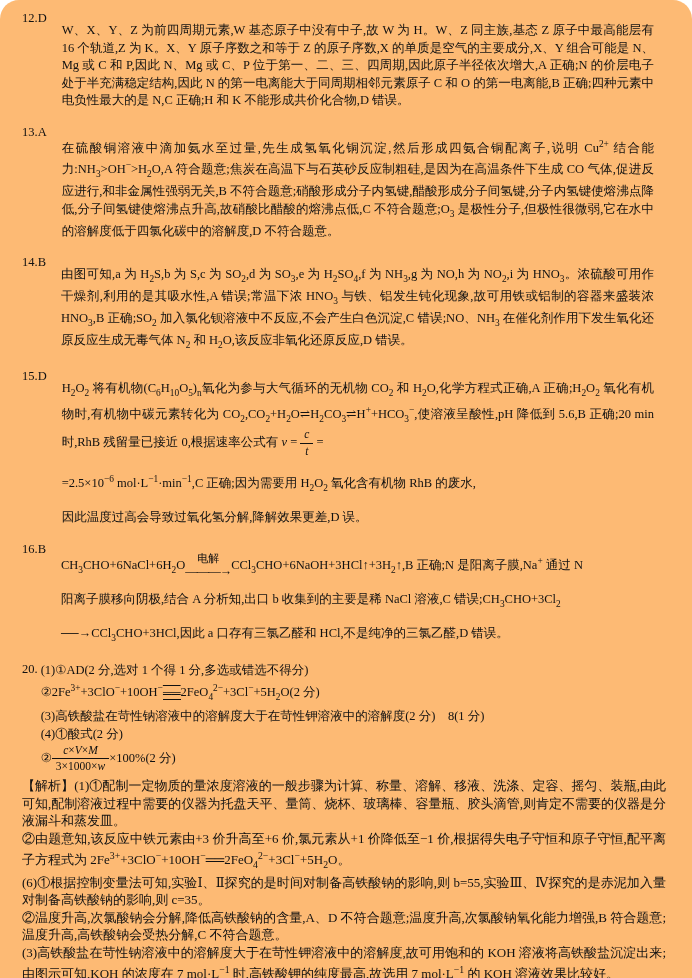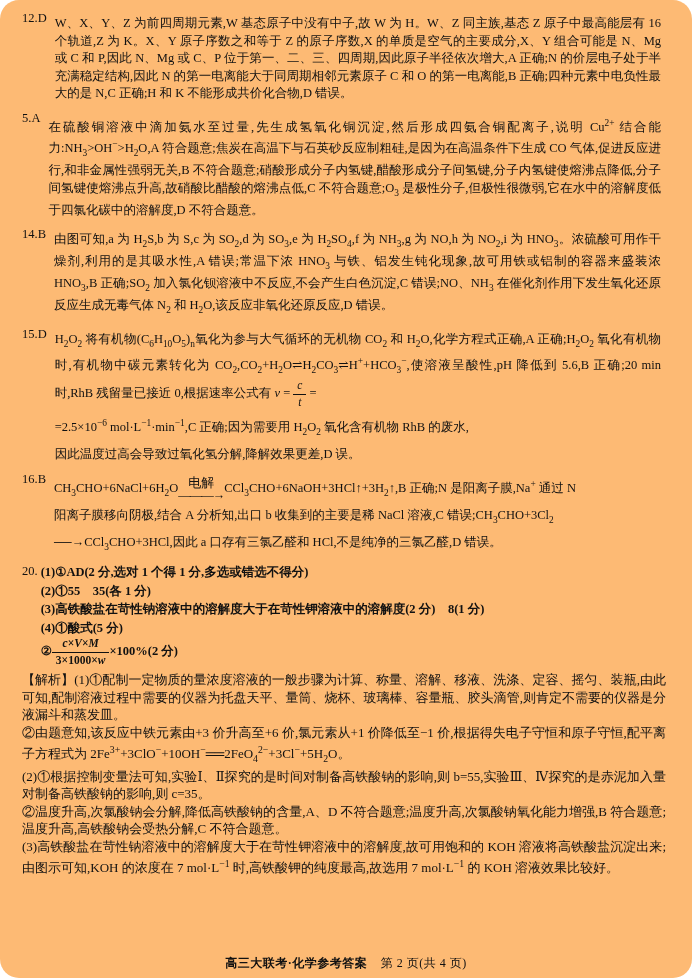--- a/index.html
+++ b/index.html
@@ -35,21 +35,21 @@
     white-space: nowrap;
   }
   .qbody {
     flex: 1 1 auto;
     font-size: 12.5px;
     line-height: 17.5px;
     text-align: justify;
     text-justify: inter-ideograph;
   }
   .qbody p {
-    margin: 5px;
+    margin: 12px;
     text-indent: 0;
   }
   .sub {
     vertical-align: sub;
     font-size: 75%;
   }
   .sup {
     vertical-align: super;
     font-size: 75%;
   }
@@ -57,36 +57,36 @@
     display: inline-block;
     position: relative;
     text-align: center;
     min-width: 42px;
     vertical-align: middle;
     font-size: 9px;
     line-height: 1.05;
   }
   .rxn .above {
     display: block;
-    font-size: 13px;
+    font-size: 11px;
     white-space: nowrap;
+    font-family: Liberation Mono, monospace;
   }
   .rxn .arrow {
     display: block;
     font-size: 12.5px;
     letter-spacing: -1px;
   }
   .q17 .items {
     margin-left: 0;
   }
   .q17 .items p {
     margin: 0;
     font-size: 12.5px;
     line-height: 18.5px;
-    font-weight: bold;
   }
   .sec-analysis {
     margin-top: 3px;
     font-size: 13px;
     line-height: 17.5px;
     text-align: justify;
     text-justify: inter-ideograph;
   }
   .sec-analysis p {
     margin: 0;
@@ -129,21 +129,21 @@
 <div class="page">
 
   <div class="qblock">
     <div class="qnum">12.D</div>
     <div class="qbody">
       <p>W、X、Y、Z 为前四周期元素,W 基态原子中没有中子,故 W 为 H。W、Z 同主族,基态 Z 原子中最高能层有 16 个轨道,Z 为 K。X、Y 原子序数之和等于 Z 的原子序数,X 的单质是空气的主要成分,X、Y 组合可能是 N、Mg 或 C 和 P,因此 N、Mg 或 C、P 位于第一、二、三、四周期,因此原子半径依次增大,A 正确;N 的价层电子处于半充满稳定结构,因此 N 的第一电离能大于同周期相邻元素原子 C 和 O 的第一电离能,B 正确;四种元素中电负性最大的是 N,C 正确;H 和 K 不能形成共价化合物,D 错误。</p>
     </div>
   </div>
 
   <div class="qblock">
-    <div class="qnum">5.A</div>
+    <div class="qnum">13.A</div>
     <div class="qbody">
       <p>在硫酸铜溶液中滴加氨水至过量,先生成氢氧化铜沉淀,然后形成四氨合铜配离子,说明 Cu<span class="sup">2+</span> 结合能力:NH<span class="sub">3</span>&gt;OH<span class="sup">−</span>&gt;H<span class="sub">2</span>O,A 符合题意;焦炭在高温下与石英砂反应制粗硅,是因为在高温条件下生成 CO 气体,促进反应进行,和非金属性强弱无关,B 不符合题意;硝酸形成分子内氢键,醋酸形成分子间氢键,分子内氢键使熔沸点降低,分子间氢键使熔沸点升高,故硝酸比醋酸的熔沸点低,C 不符合题意;O<span class="sub">3</span> 是极性分子,但极性很微弱,它在水中的溶解度低于四氯化碳中的溶解度,D 不符合题意。</p>
     </div>
   </div>
 
   <div class="qblock">
     <div class="qnum">14.B</div>
     <div class="qbody">
       <p>由图可知,a 为 H<span class="sub">2</span>S,b 为 S,c 为 SO<span class="sub">2</span>,d 为 SO<span class="sub">3</span>,e 为 H<span class="sub">2</span>SO<span class="sub">4</span>,f 为 NH<span class="sub">3</span>,g 为 NO,h 为 NO<span class="sub">2</span>,i 为 HNO<span class="sub">3</span>。浓硫酸可用作干燥剂,利用的是其吸水性,A 错误;常温下浓 HNO<span class="sub">3</span> 与铁、铝发生钝化现象,故可用铁或铝制的容器来盛装浓 HNO<span class="sub">3</span>,B 正确;SO<span class="sub">2</span> 加入氯化钡溶液中不反应,不会产生白色沉淀,C 错误;NO、NH<span class="sub">3</span> 在催化剂作用下发生氧化还原反应生成无毒气体 N<span class="sub">2</span> 和 H<span class="sub">2</span>O,该反应非氧化还原反应,D 错误。</p>
     </div>
@@ -164,31 +164,31 @@
       <p>CH<span class="sub">3</span>CHO+6NaCl+6H<span class="sub">2</span>O<span class="rxn"><span class="above">电解</span><span class="arrow">———→</span></span>CCl<span class="sub">3</span>CHO+6NaOH+3HCl↑+3H<span class="sub">2</span>↑,B 正确;N 是阳离子膜,Na<span class="sup">+</span> 通过 N</p>
       <p>阳离子膜移向阴极,结合 A 分析知,出口 b 收集到的主要是稀 NaCl 溶液,C 错误;CH<span class="sub">3</span>CHO+3Cl<span class="sub">2</span></p>
       <p>──→CCl<span class="sub">3</span>CHO+3HCl,因此 a 口存有三氯乙醛和 HCl,不是纯净的三氯乙醛,D 错误。</p>
     </div>
   </div>
 
   <div class="qblock q17">
     <div class="qnum">20.</div>
     <div class="qbody items">
       <p>(1)①AD(2 分,选对 1 个得 1 分,多选或错选不得分)</p>
-      <p>(2)①55　35(各 1 分)</p>
+      <p>②2Fe<span class="sup">3+</span>+3ClO<span class="sup">−</span>+10OH<span class="sup">−</span><span style="text-decoration: overline; border-bottom:1px solid #111; display:inline-block; line-height:0.9;">══</span>2FeO<span class="sub">4</span><span class="sup">2−</span>+3Cl<span class="sup">−</span>+5H<span class="sub">2</span>O(2 分)</p>
       <p>(3)高铁酸盐在苛性钠溶液中的溶解度大于在苛性钾溶液中的溶解度(2 分)　8(1 分)</p>
-      <p>(4)①酸式(5 分)</p>
+      <p>(4)①酸式(2 分)</p>
       <p>②<span class="fracline"><span class="top"><i>c</i>×<i>V</i>×<i>M</i></span><span class="bot">3×1000×<i>w</i></span></span>×100%(2 分)</p>
     </div>
   </div>
 
   <div class="sec-analysis">
     <p><span>【解析】</span><span>(1)①配制一定物质的量浓度溶液的一般步骤为计算、称量、溶解、移液、洗涤、定容、摇匀、装瓶,由此可知,配制溶液过程中需要的仪器为托盘天平、量筒、烧杯、玻璃棒、容量瓶、胶头滴管,则肯定不需要的仪器是分液漏斗和蒸发皿。</span></p>
     <p>②由题意知,该反应中铁元素由+3 价升高至+6 价,氯元素从+1 价降低至−1 价,根据得失电子守恒和原子守恒,配平离子方程式为 2Fe<span class="sup">3+</span>+3ClO<span class="sup">−</span>+10OH<span class="sup">−</span>══2FeO<span class="sub">4</span><span class="sup">2−</span>+3Cl<span class="sup">−</span>+5H<span class="sub">2</span>O。</p>
-    <p>(2)①根据控制变量法可知,实验Ⅰ、Ⅱ探究的是时间对制备高铁酸钠的影响,则 b=55,实验Ⅲ、Ⅳ探究的是赤泥加入量对制备高铁酸钠的影响,则 c=35。</p>
+    <p>(6)①根据控制变量法可知,实验Ⅰ、Ⅱ探究的是时间对制备高铁酸钠的影响,则 b=55,实验Ⅲ、Ⅳ探究的是赤泥加入量对制备高铁酸钠的影响,则 c=35。</p>
     <p>②温度升高,次氯酸钠会分解,降低高铁酸钠的含量,A、D 不符合题意;温度升高,次氯酸钠氧化能力增强,B 符合题意;温度升高,高铁酸钠会受热分解,C 不符合题意。</p>
     <p>(3)高铁酸盐在苛性钠溶液中的溶解度大于在苛性钾溶液中的溶解度,故可用饱和的 KOH 溶液将高铁酸盐沉淀出来;由图示可知,KOH 的浓度在 7 mol·L<span class="sup">−1</span> 时,高铁酸钾的纯度最高,故选用 7 mol·L<span class="sup">−1</span> 的 KOH 溶液效果比较好。</p>
   </div>
 
   <div class="footer">
     <span>高三大联考·化学参考答案</span>
     <span class="pg">第 2 页(共 4 页)</span>
   </div>
 
 </div>

